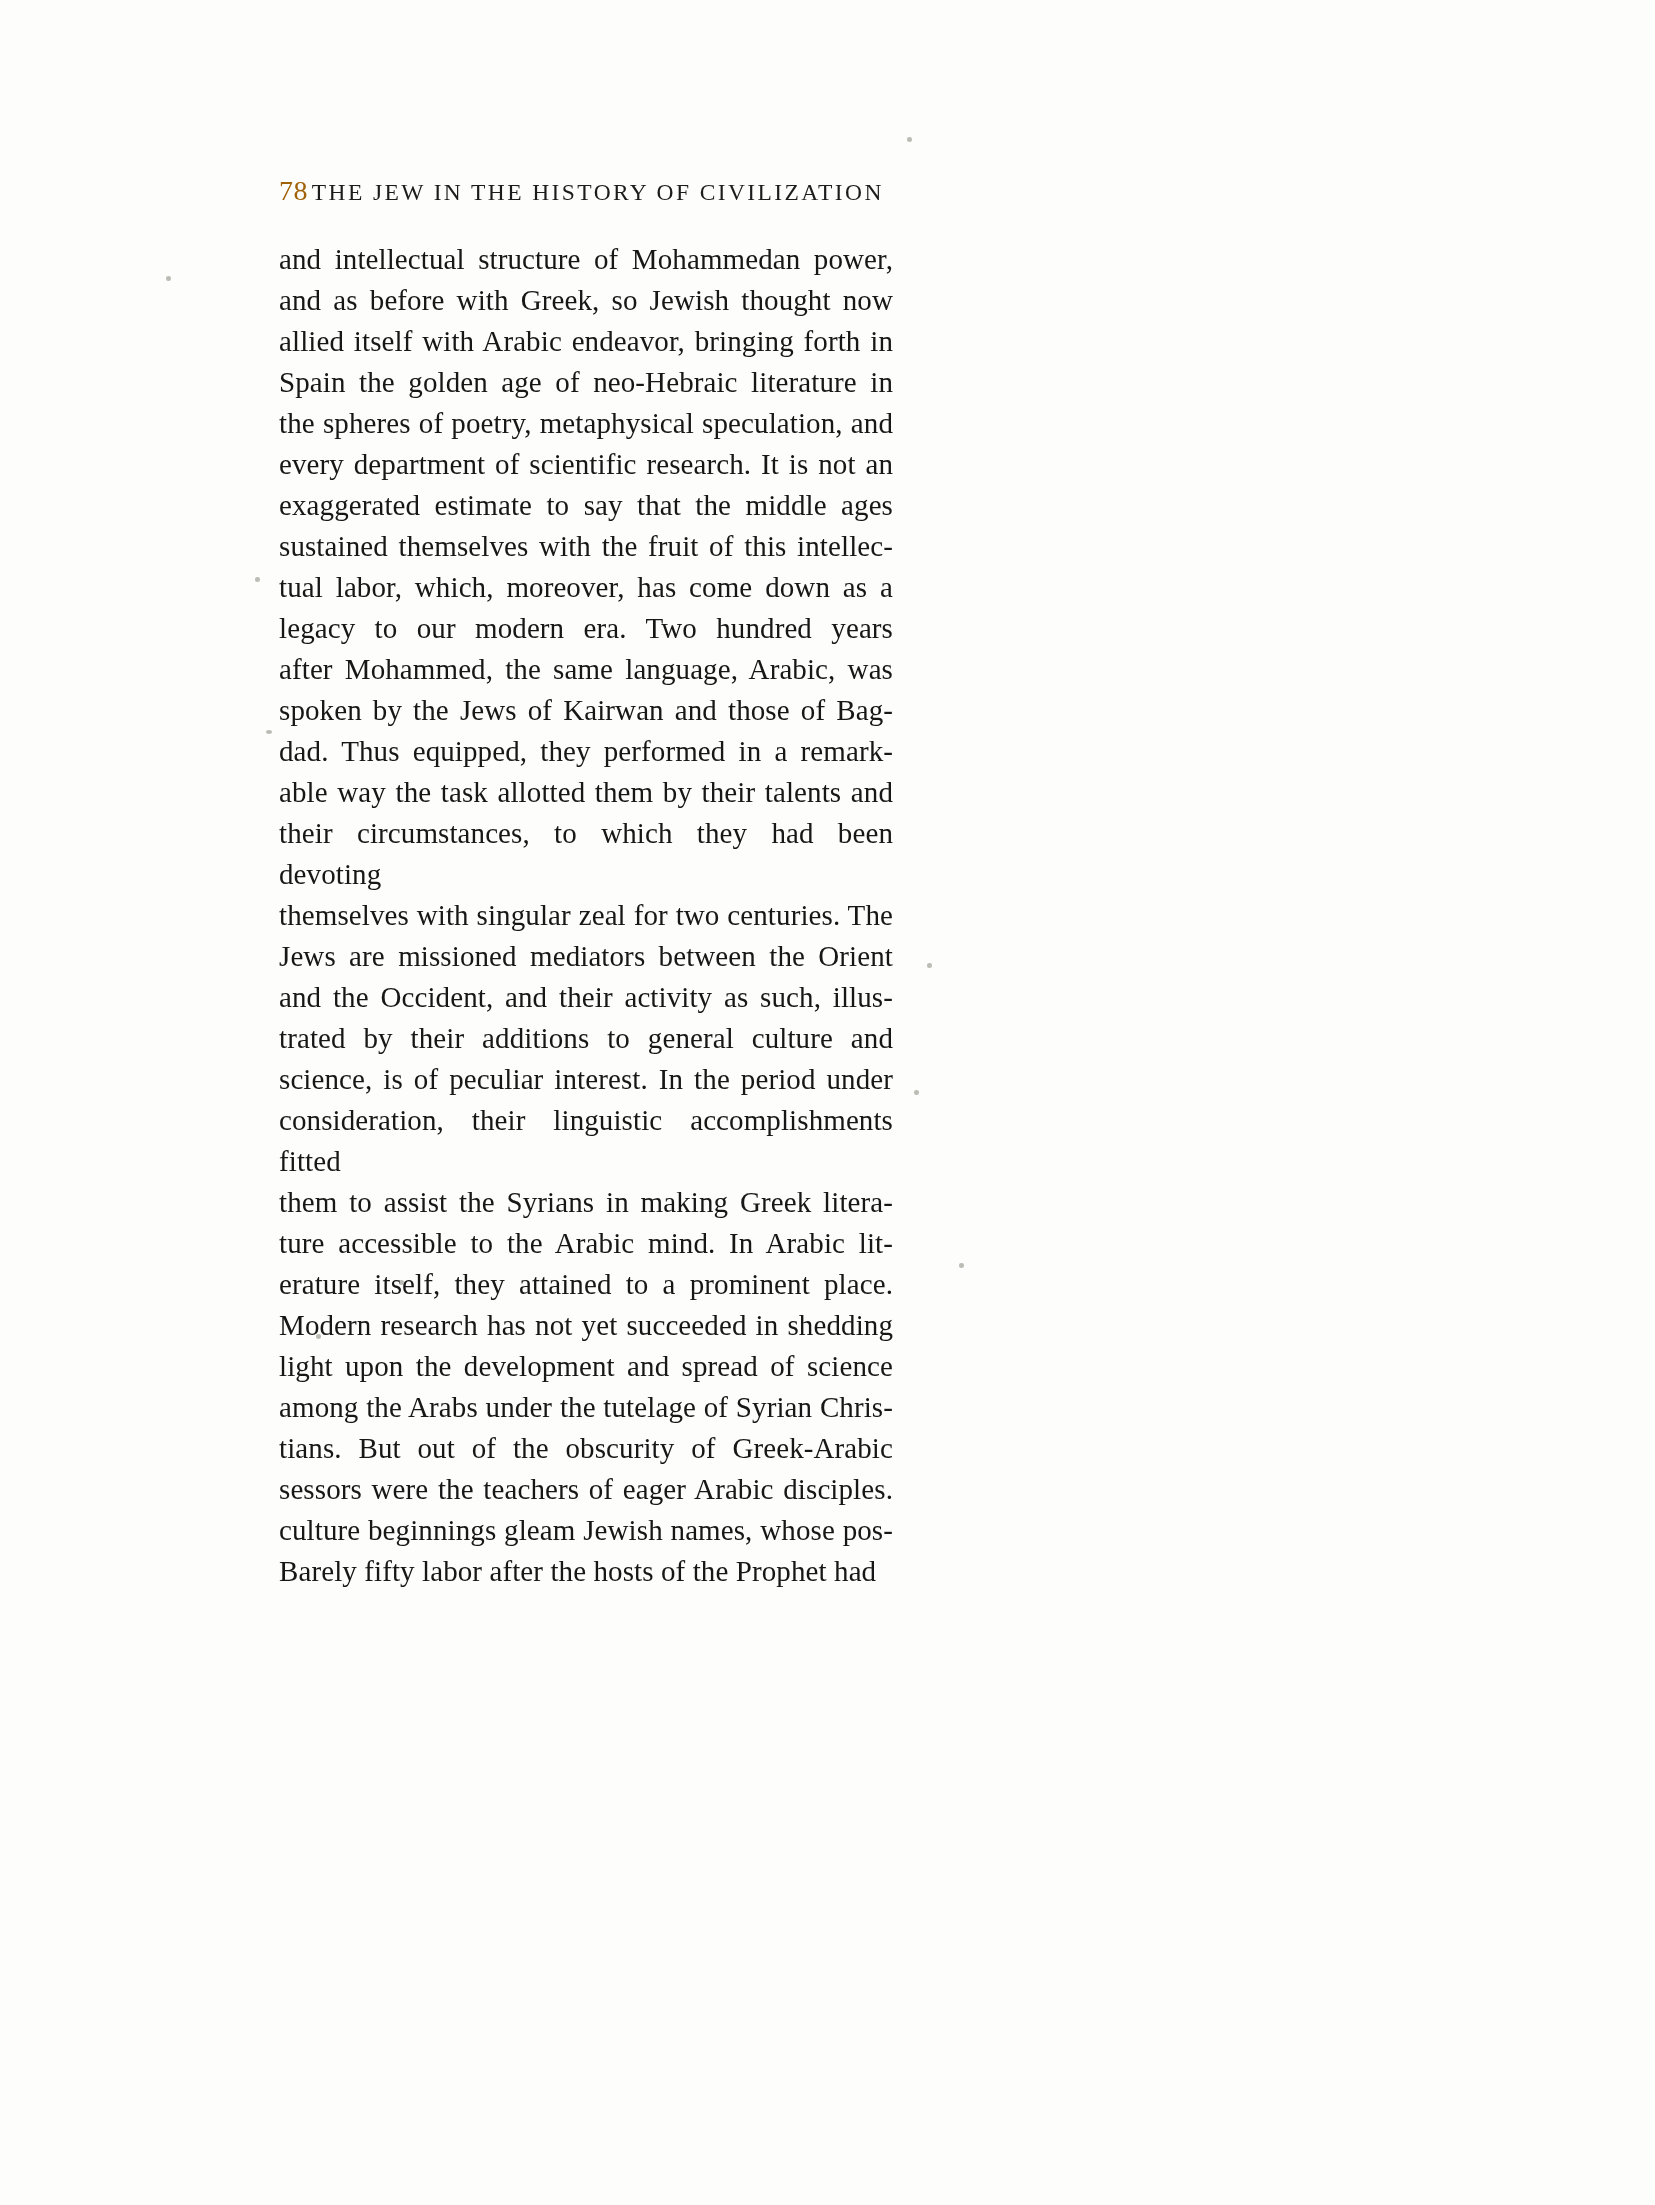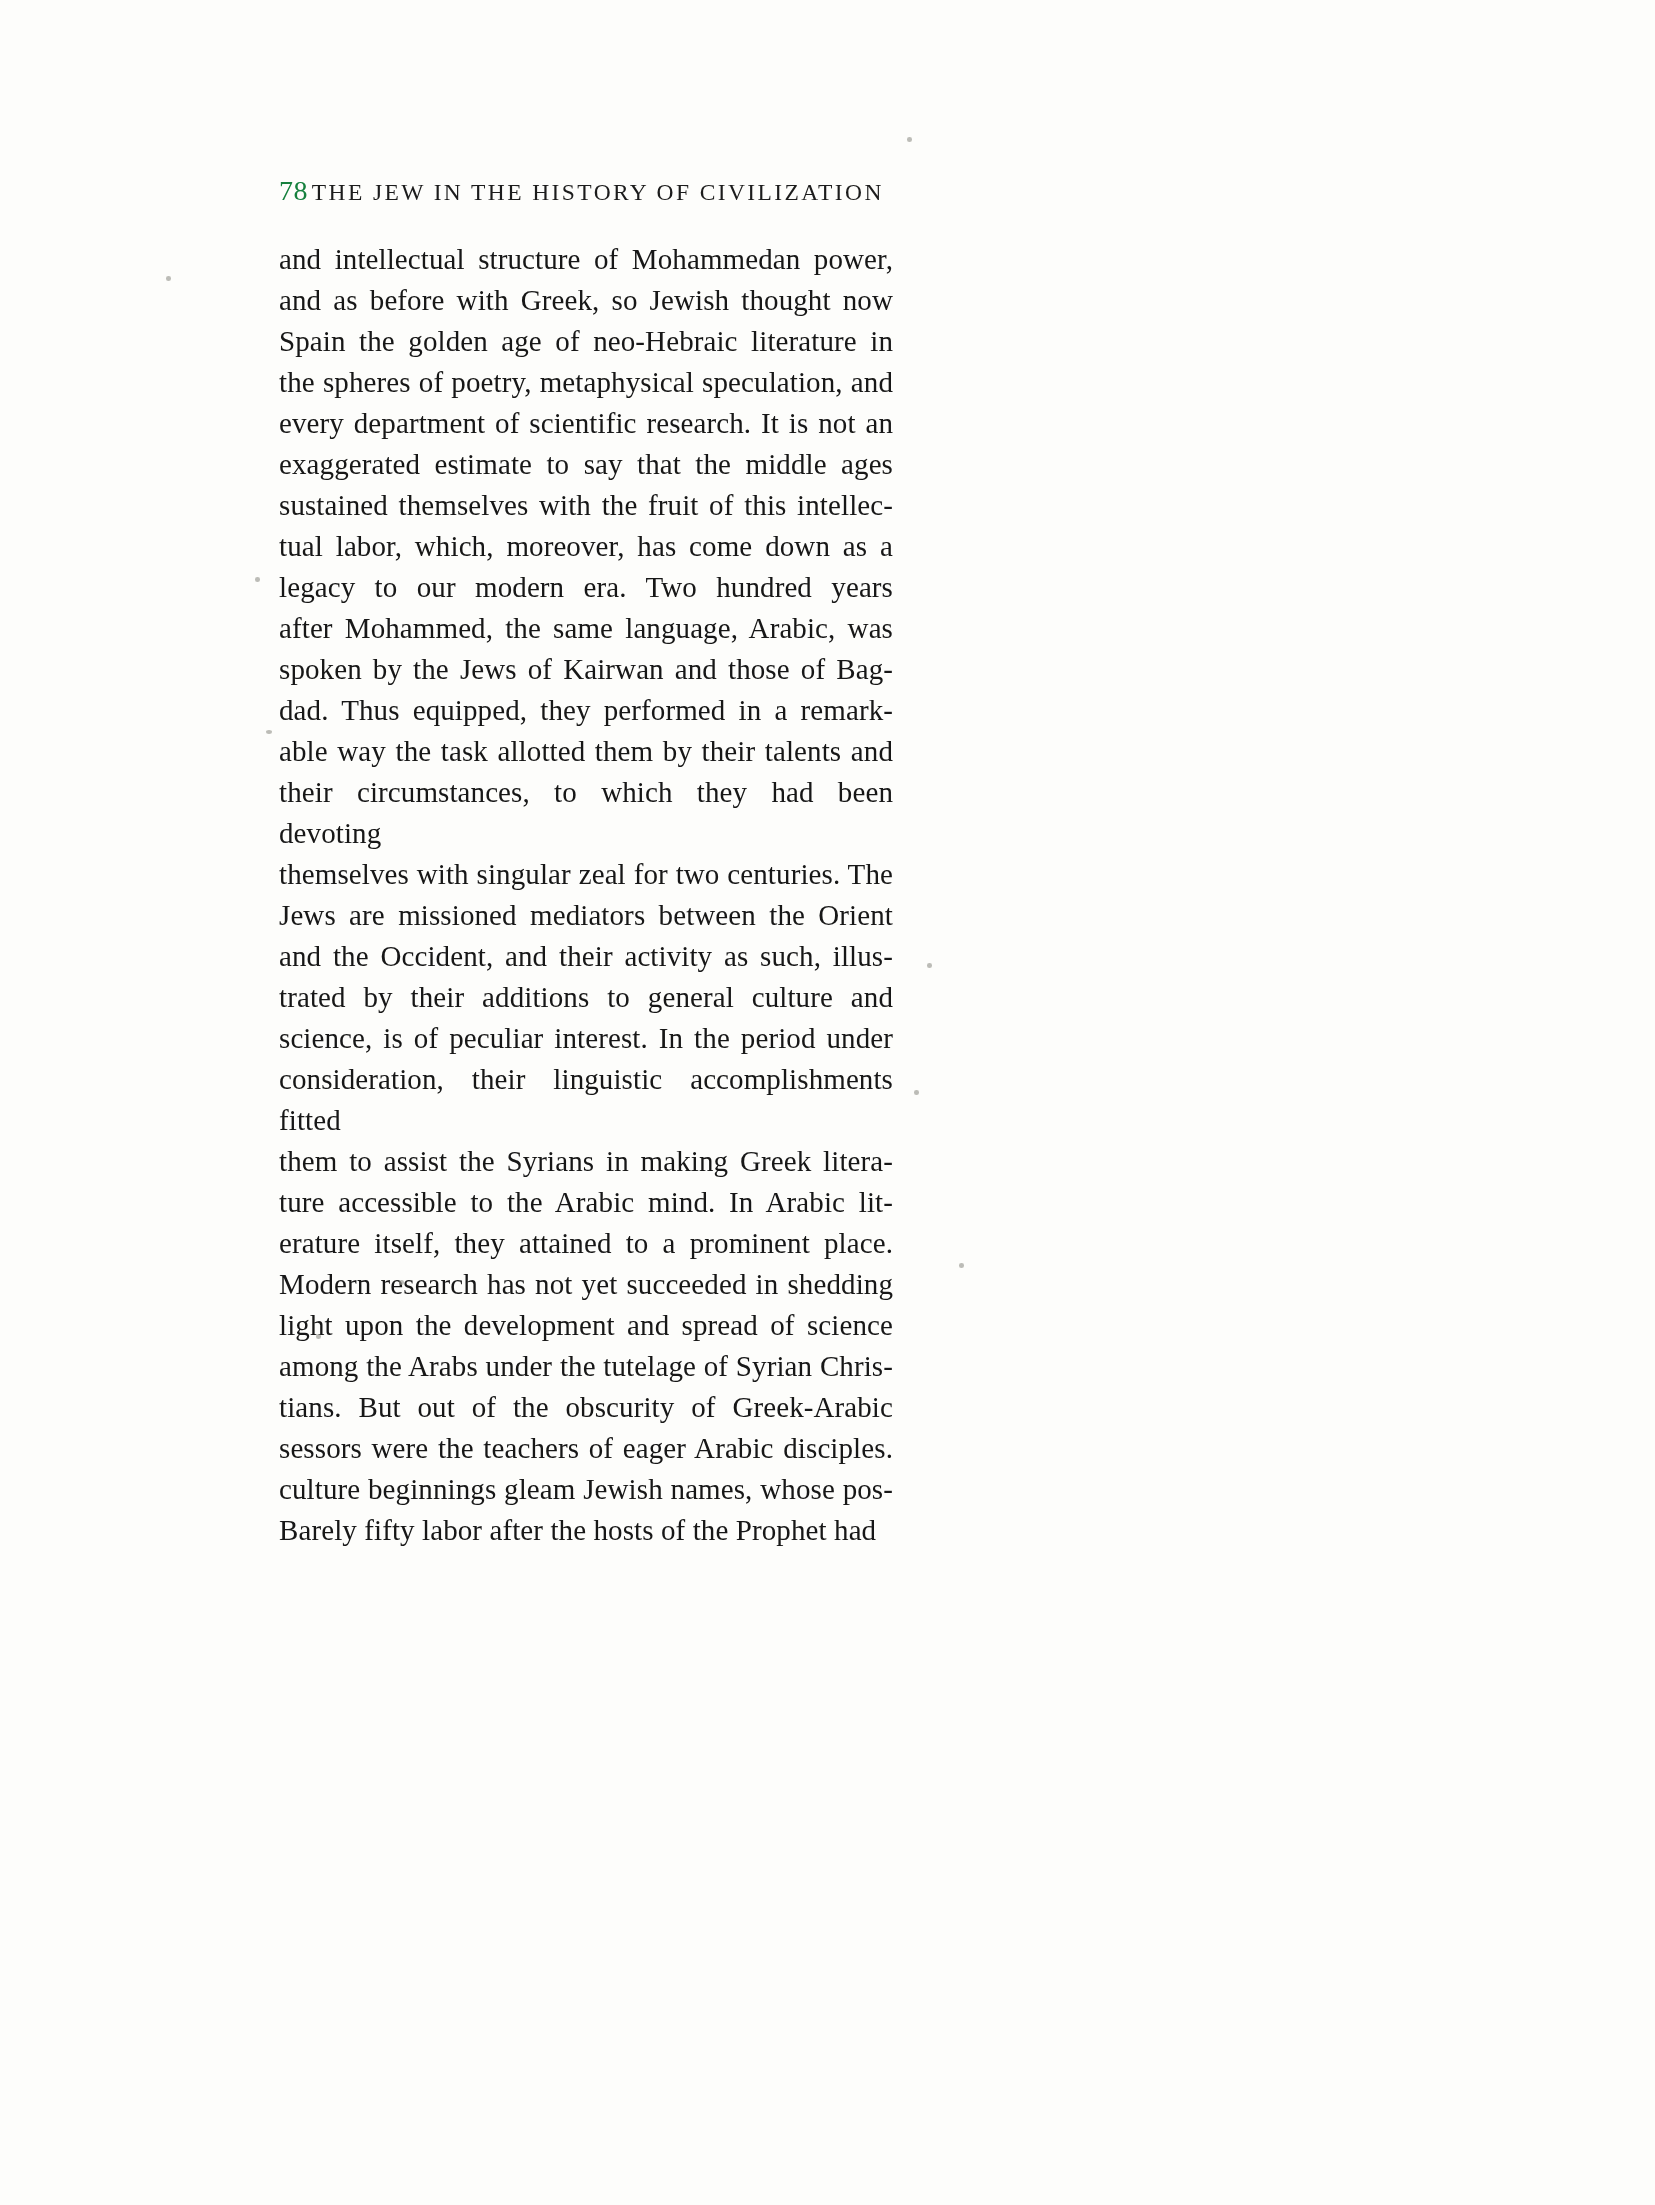--- a/index.html
+++ b/index.html
@@ -24,21 +24,21 @@
     position: absolute;
     left: 279px;
     top: 175px;
     width: 1036px;
     white-space: nowrap;
   }
   .folio {
     font-family: "Liberation Serif", serif;
     font-size: 28px;
     letter-spacing: 0.5px;
-    color: #15803d;
+    color: #a16207;
   }
   .head-title {
     font-family: "Liberation Serif", serif;
     font-size: 23.5px;
     letter-spacing: 2.4px;
     color: #1c1c1c;
   }
   .body-block {
     position: absolute;
     left: 279px;
@@ -71,20 +71,21 @@
 <div class="page">
 
   <div class="running-head">
     <span class="folio">78</span>
     <span class="head-title">THE JEW IN THE HISTORY OF CIVILIZATION</span>
   </div>
 
   <div class="body-block">
     <div class="body-line just">and  intellectual  structure  of  Mohammedan  power,</div>
     <div class="body-line just">and  as  before  with  Greek,  so  Jewish  thought  now</div>
+    <div class="body-line just">allied  itself  with  Arabic  endeavor,  bringing  forth  in</div>
     <div class="body-line just">Spain  the  golden  age  of  neo-Hebraic  literature  in</div>
     <div class="body-line just">the  spheres  of  poetry,  metaphysical  speculation,  and</div>
     <div class="body-line just">every  department  of  scientific  research.   It  is  not  an</div>
     <div class="body-line just">exaggerated  estimate  to  say  that  the  middle  ages</div>
     <div class="body-line just">sustained  themselves  with  the  fruit  of  this  intellec-</div>
     <div class="body-line just">tual  labor,  which,  moreover,  has  come  down  as  a</div>
     <div class="body-line just">legacy  to  our  modern  era.   Two  hundred  years</div>
     <div class="body-line just">after  Mohammed,  the  same  language,  Arabic,  was</div>
     <div class="body-line just">spoken  by  the  Jews  of  Kairwan  and  those  of  Bag-</div>
     <div class="body-line just">dad.   Thus  equipped,  they  performed  in  a  remark-</div>

